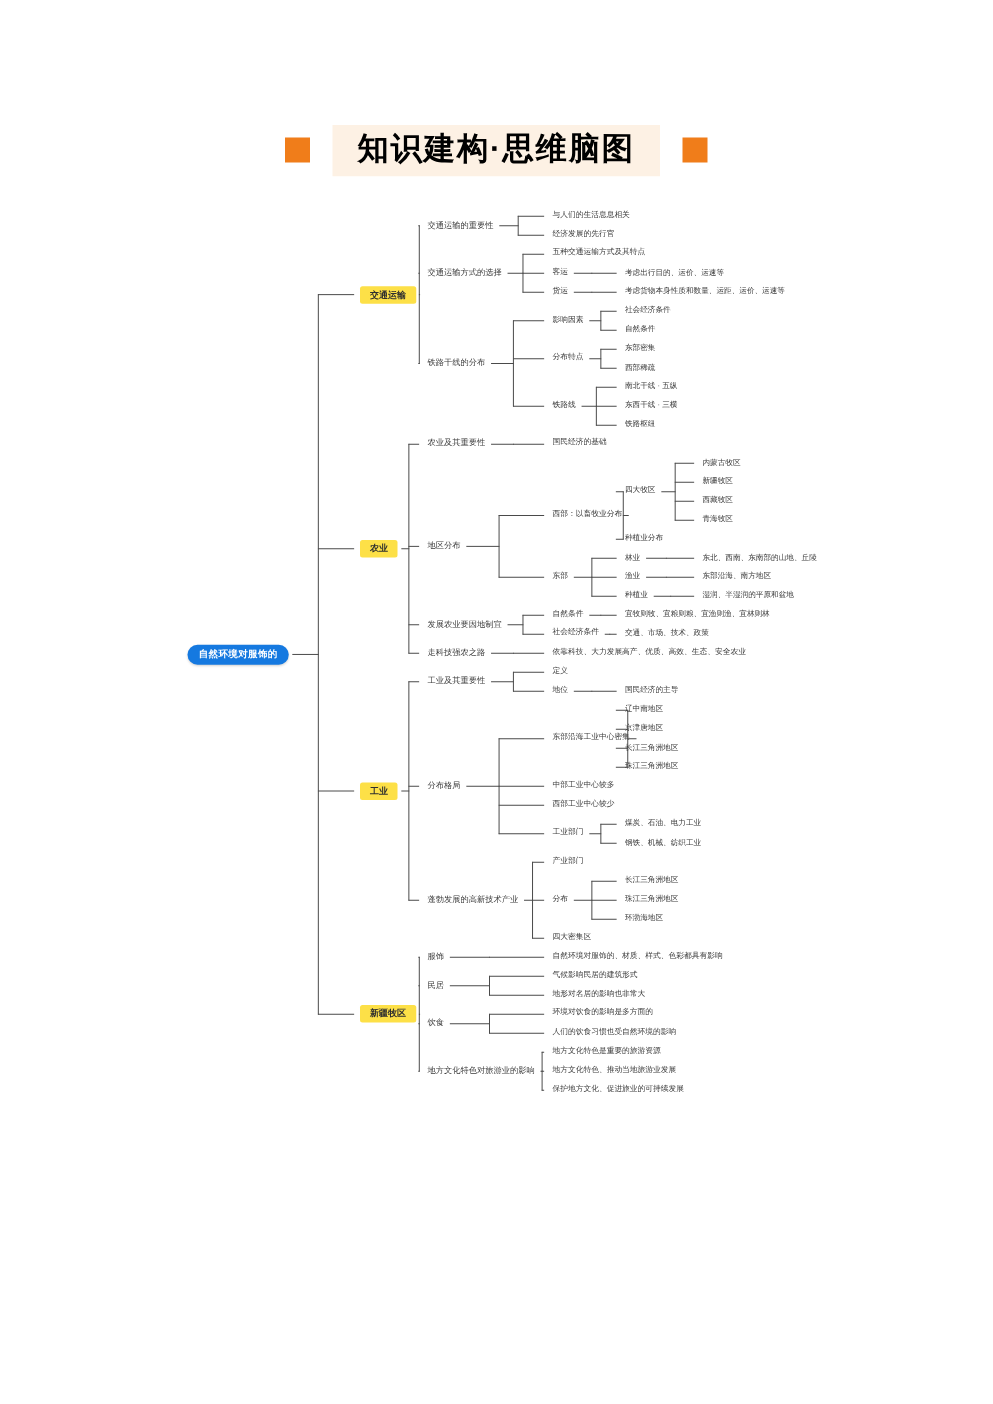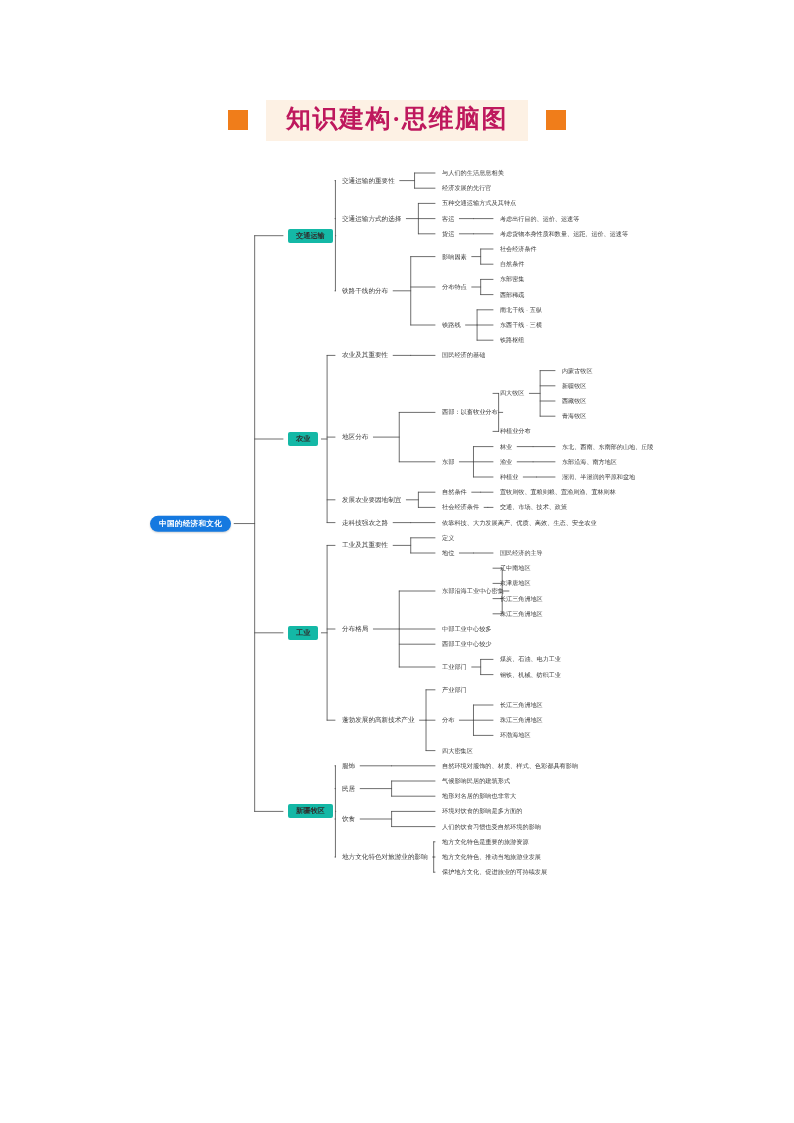--- a/index.html
+++ b/index.html
@@ -18,22 +18,22 @@
     position:absolute;left:0;top:100px;width:794px;
     display:flex;align-items:center;justify-content:center;gap:18px;
   }
   .title-sq{width:20px;height:20px;background:#f07d1a;flex:0 0 auto;}
   .title-band{
     background:#fdf1e4;
     padding:5px 20px 7px 20px;
     display:flex;align-items:center;justify-content:center;
   }
   .title-text{
-    font-family:Liberation Serif, serif;
-    font-size:25px;font-weight:bold;color:#be185d;
+    font-family:Liberation Sans, sans-serif;
+    font-size:25px;font-weight:bold;color:#000000;
     letter-spacing:1.5px;white-space:nowrap;line-height:1.15;
   }
 
   
   .map{position:absolute;left:0;top:150px;width:794px;height:900px;}
   .map svg{position:absolute;left:0;top:0;overflow:visible;}
 
   .node{
     position:absolute;
     font-size:6.6px;
@@ -46,21 +46,21 @@
     background:#1579e0;
     color:#ffffff;
     border-radius:11px;
     padding:4px 9px;
     font-size:7.6px;
     font-weight:bold;
     box-shadow:0 1px 2px rgba(0,0,0,.18);
     letter-spacing:.3px;
   }
   .node.lv1{
-    background:#14b8a6;
+    background:#fde047;
     border-radius:2px;
     padding:3px 8px;
     font-size:7.2px;
     font-weight:bold;
     color:#2f2f2f;
   }
   .node.lv2{font-size:6.6px;padding:1px 2px;}
   .node.lv3{font-size:6.2px;padding:1px 2px;}
   .node.lv4{font-size:6.1px;padding:1px 2px;}
 </style>
@@ -217,21 +217,21 @@
         <line x1="391.60875" y1="661.4000000000002" x2="435" y2="661.4000000000002" stroke="#4a4a4a" stroke-width="0.8" stroke-linecap="round"></line>
         <line x1="391.60875" y1="676.6000000000003" x2="435" y2="676.6000000000003" stroke="#4a4a4a" stroke-width="0.8" stroke-linecap="round"></line>
         <line x1="335.435" y1="707.0000000000003" x2="335" y2="707.0000000000003" stroke="#4a4a4a" stroke-width="0.8" stroke-linecap="round"></line>
         <line x1="432.71875" y1="707.0000000000003" x2="433.676875" y2="707.0000000000003" stroke="#4a4a4a" stroke-width="0.8" stroke-linecap="round"></line>
         <line x1="433.676875" y1="691.8000000000003" x2="433.676875" y2="722.2000000000004" stroke="#4a4a4a" stroke-width="0.8" stroke-linecap="round"></line>
         <line x1="433.676875" y1="691.8000000000003" x2="435" y2="691.8000000000003" stroke="#4a4a4a" stroke-width="0.8" stroke-linecap="round"></line>
         <line x1="433.676875" y1="707.0000000000003" x2="435" y2="707.0000000000003" stroke="#4a4a4a" stroke-width="0.8" stroke-linecap="round"></line>
         <line x1="433.676875" y1="722.2000000000004" x2="435" y2="722.2000000000004" stroke="#4a4a4a" stroke-width="0.8" stroke-linecap="round"></line>
       </svg>
     <div id="nodes">
-        <div class="node root" style="left: 150px; top: 373.55px;">中国的经济和文化</div>
+        <div class="node root" style="left: 150px; top: 373.55px;">自然环境对服饰的</div>
         <div class="node lv1" style="left: 288px; top: 85.7px;">交通运输</div>
         <div class="node lv2" style="left: 340px; top: 30.6px;">交通运输的重要性</div>
         <div class="node lv3" style="left: 440px; top: 23px;">与人们的生活息息相关</div>
         <div class="node lv3" style="left: 440px; top: 38.2px;">经济发展的先行官</div>
         <div class="node lv2" style="left: 340px; top: 68.6px;">交通运输方式的选择</div>
         <div class="node lv3" style="left: 440px; top: 53.4px;">五种交通运输方式及其特点</div>
         <div class="node lv3" style="left: 440px; top: 68.6px;">客运</div>
         <div class="node lv4" style="left: 498px; top: 68.6px;">考虑出行目的、运价、运速等</div>
         <div class="node lv3" style="left: 440px; top: 83.8px;">货运</div>
         <div class="node lv4" style="left: 498px; top: 83.8px;">考虑货物本身性质和数量、运距、运价、运速等</div>

